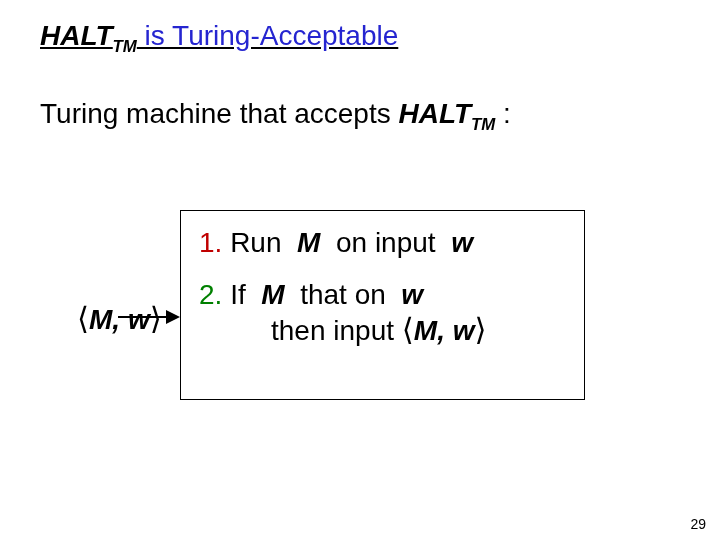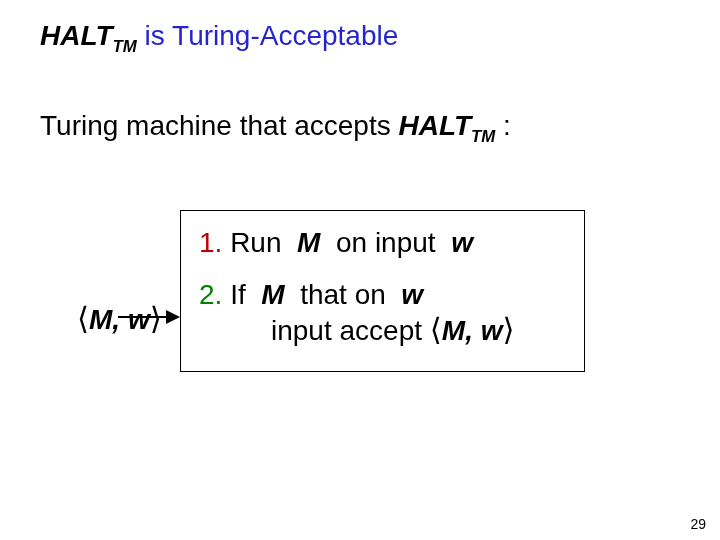--- a/index.html
+++ b/index.html
@@ -17,43 +17,44 @@
   .slide {
     position: relative;
     width: 720px;
     height: 540px;
   }
   .title-line {
     position: absolute;
     top: 20px;
     left: 40px;
     right: 50px;
+    text-decoration: underline;
   }
   .halt-tm {
     font-family: Arial, Helvetica, sans-serif;
     font-style: italic;
     font-weight: bold;
   }
   .sub {
     font-size: 0.6em;
     vertical-align: sub;
   }
   .blue { color: #2525d0; }
   .line2 {
     position: absolute;
-    top: 110px;
+    top: 98px;
     left: 40px;
     right: 20px;
   }
   .box {
     position: absolute;
     top: 210px;
     left: 180px;
     width: 405px;
-    height: 162px;
+    height: 190px;
     border: 1.5px solid #000;
     padding: 16px 2px 12px 18px;
     box-sizing: border-box;
   }
   .row1 { margin-bottom: 20px; }
   .num1 { color: #c00000; }
   .num2 { color: #008000; }
   .mvar {
     font-family: Arial, Helvetica, sans-serif;
     font-style: italic;
@@ -133,21 +134,21 @@
 
   <div class="box">
     <div class="row1">
       <span class="num1">1.</span><span> Run </span>&nbsp;<span class="mvar">M</span>&nbsp;<span> on input </span>&nbsp;<span class="wvar">w</span>
     </div>
     <div>
       <div>
         <span class="num2">2.</span><span> If </span>&nbsp;<span class="mvar">M</span>&nbsp;<span> that on </span>&nbsp;<span class="wvar">w</span>
       </div>
       <div class="indent2">
-        <span>input accept </span>
+        <span>then input </span>
         <span class="tuple"><span class="angle">⟨</span><span>M</span><span>, </span><span>w</span><span class="angle">⟩</span></span>
       </div>
     </div>
   </div>
 
   <div class="page-num">29</div>
 
 </div>
 
 </body></html>

